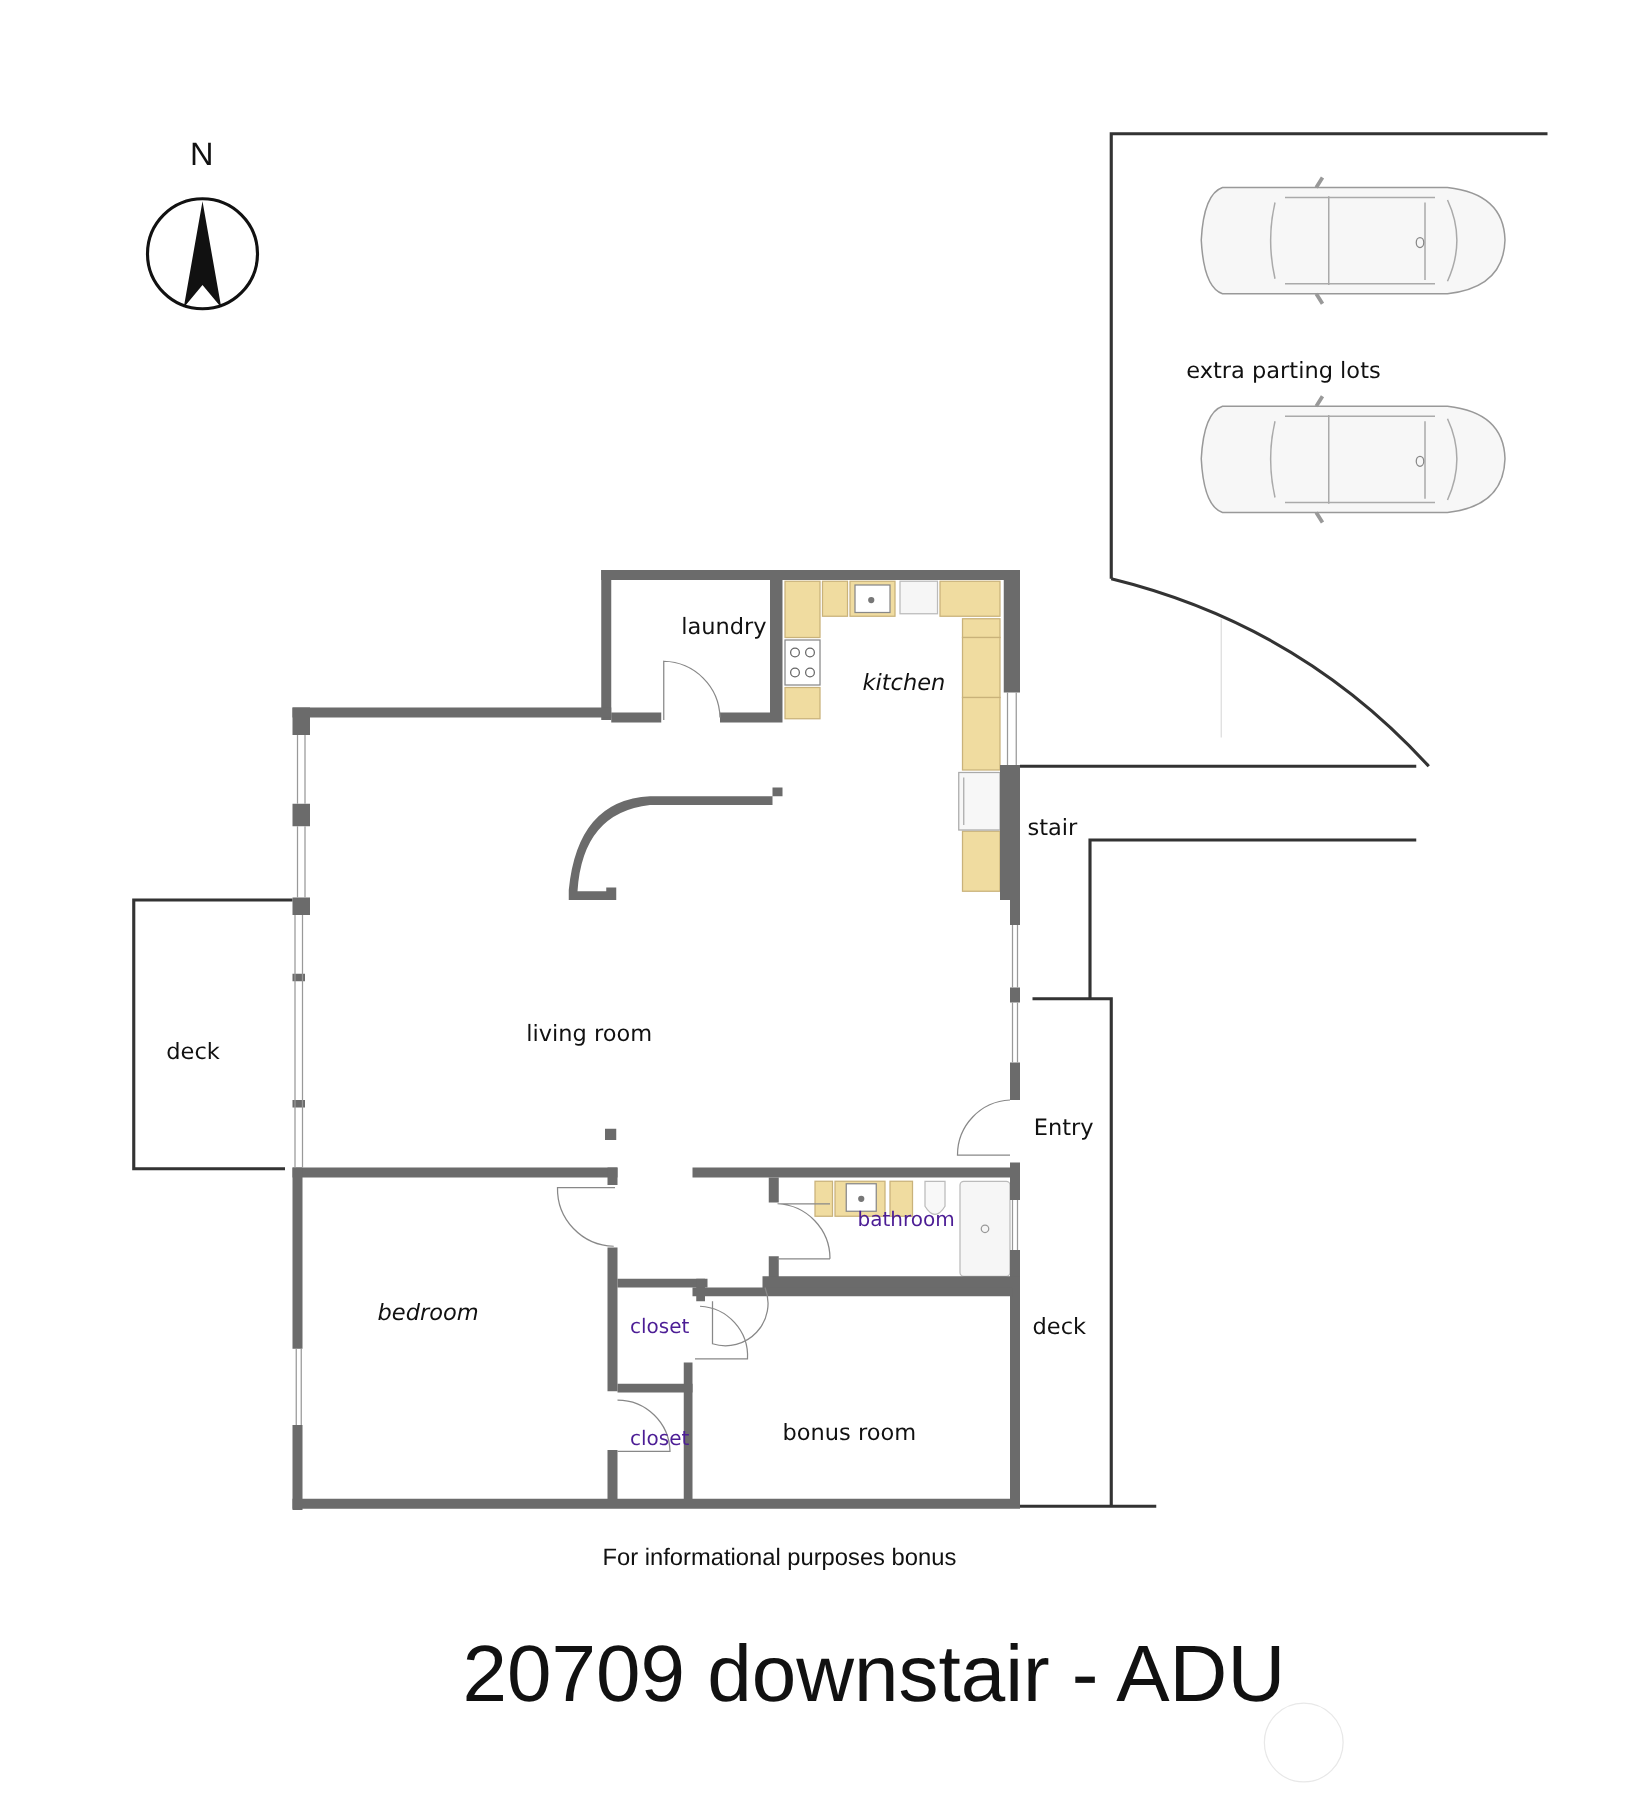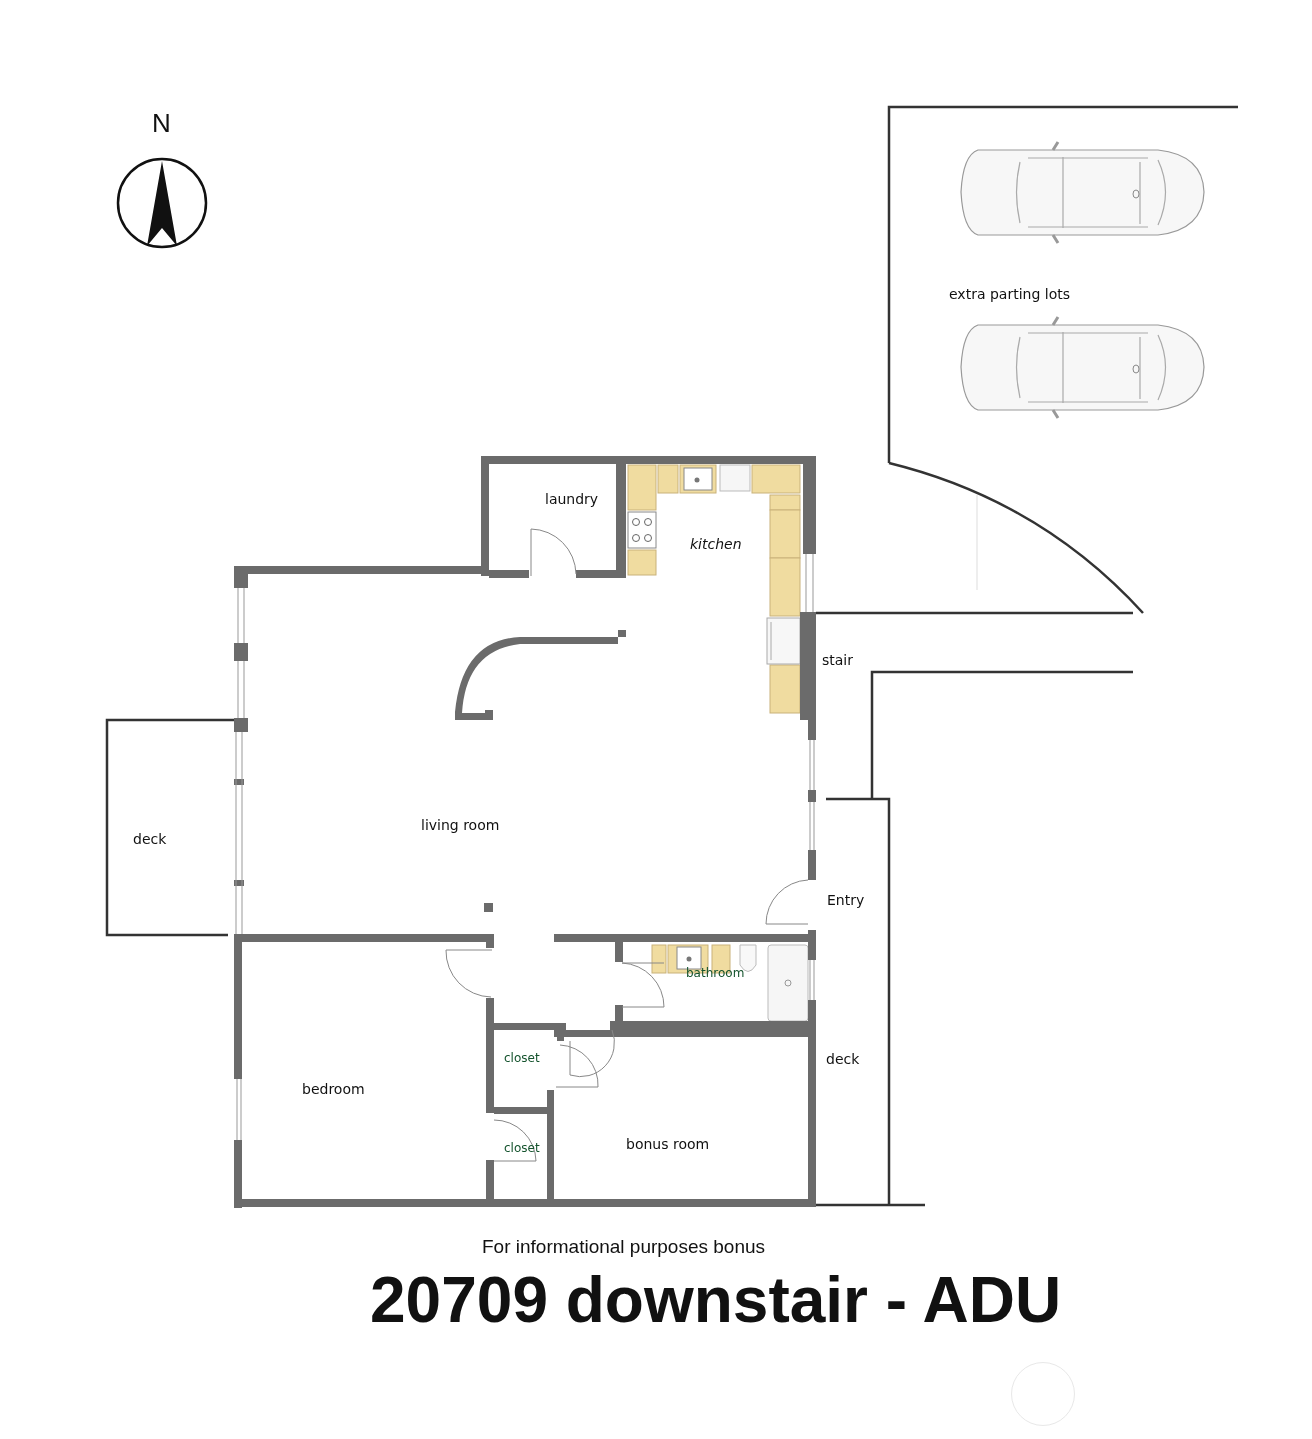--- a/index.html
+++ b/index.html
@@ -1,20 +1,20 @@
 <!DOCTYPE html>
 <html><head>
 <meta charset="utf-8">
 <style>
   html, body { margin: 0; padding: 0; background: #ffffff; }
   body { width: 1312px; height: 1439px; position: relative; overflow: hidden; font-family: "DejaVu Sans", "Liberation Sans", sans-serif; }
   #plan { position: absolute; left: 0; top: 0; width: 1312px; height: 1439px; }
   .label { position: absolute; color: #111; white-space: nowrap; font-family: "DejaVu Sans", sans-serif; }
-  .room-label { font-size: 14px; }
-  .small-label { font-size: 12px; color: #14532d; }
+  .room-label { font-size: 18px; }
+  .small-label { font-size: 16px; color: #4c1d95; }
   .north-label { font-size: 26px; font-family: "Liberation Sans", sans-serif; }
   .disclaimer { font-size: 19px; font-family: "Liberation Sans", sans-serif; }
   .title { font-size: 64px; font-family: "Liberation Sans", sans-serif; letter-spacing: 0px; }
   .watermark { position: absolute; left: 1011px; top: 1362px; width: 62px; height: 62px; border-radius: 50%; border: 1.5px solid #e8e8e8; }
 </style>
 </head>
 <body>
 
 <svg id="plan" viewBox="0 0 1312 1439" xmlns="http://www.w3.org/2000/svg">
 
@@ -177,18 +177,18 @@
 <div class="label room-label" style="left:949px;top:286px;">extra parting lots</div>
 <div class="label room-label" style="left:506px;top:491px;margin-left:39px;">laundry</div>
 <div class="label room-label" style="left:690px;top:536px;font-style:italic;">kitchen</div>
 <div class="label room-label" style="left:822px;top:652px;">stair</div>
 <div class="label room-label" style="left:401px;top:817px;margin-left:20px;">living room</div>
 <div class="label room-label" style="left:133px;top:831px;">deck</div>
 <div class="label room-label" style="left:827px;top:892px;">Entry</div>
 <div class="label small-label" style="left:686px;top:966px;">bathroom</div>
 <div class="label small-label" style="left:504px;top:1051px;">closet</div>
 <div class="label small-label" style="left:504px;top:1141px;">closet</div>
-<div class="label room-label" style="left:302px;top:1081px;">bedroom</div>
+<div class="label room-label" style="left:302px;top:1040px;font-style:italic;">bedroom</div>
 <div class="label room-label" style="left:626px;top:1136px;">bonus room</div>
 <div class="label room-label" style="left:826px;top:1051px;">deck</div>
 <div class="label disclaimer" style="left:482px;top:1236px;">For informational purposes bonus</div>
-<div class="label title" style="left:370px;top:1263px;font-weight:bold;">20709 downstair - ADU</div>
+<div class="label title" style="left:370px;top:1302px;">20709 downstair - ADU</div>
 <div class="watermark"></div>
 
 </body></html>

